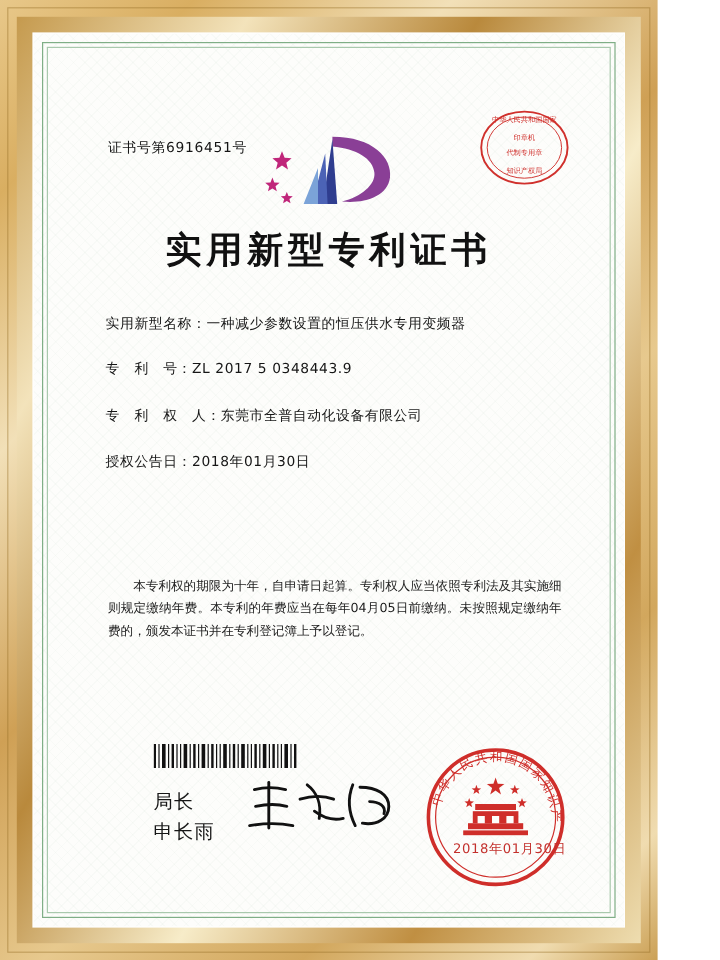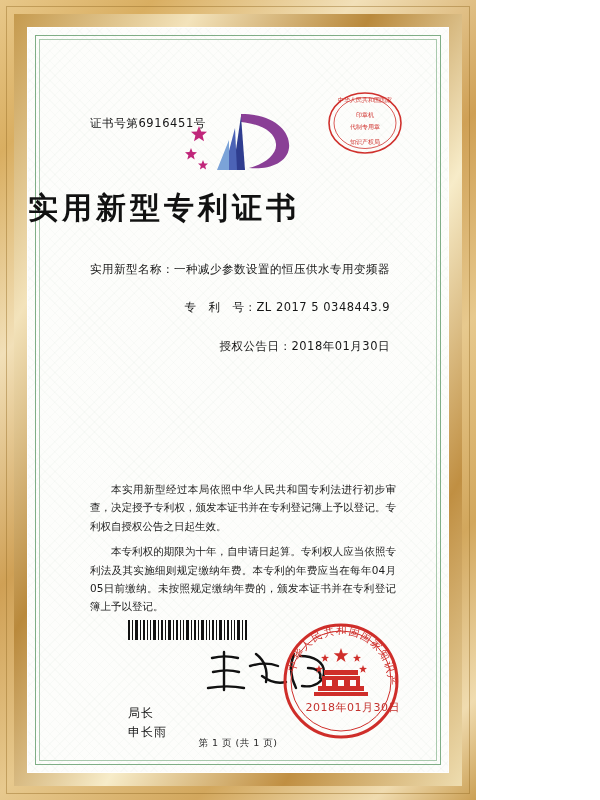--- a/index.html
+++ b/index.html
@@ -9,21 +9,21 @@
   body {
     width: 600px;
     height: 800px;
     background: #ffffff;
     font-family: "DejaVu Sans", sans-serif;
   }
 
   
   .cert-outer {
     position: relative;
-    width: 476px;
+    width: 548px;
     height: 800px;
     box-sizing: border-box;
     background: linear-gradient(135deg, #e8c88a 0%, #d9ae61 12%, #f2e0b8 28%, #cfa055 46%, #e7c98e 62%, #d2a75d 78%, #f0dcb0 92%, #cba055 100%);
     padding: 14px;
   }
   .cert-outer::after {
     content: "";
     position: absolute;
     left: 6px; top: 6px; right: 6px; bottom: 6px;
     border: 1px solid rgba(150, 110, 40, 0.45);
@@ -101,33 +101,33 @@
     right: 44px;
     top: 56px;
     width: 78px;
     height: 78px;
   }
 
   .main-title {
     position: absolute;
     left: 0; right: 0;
     top: 160px;
+    text-align: center;
     font-size: 30px;
     letter-spacing: 4px;
     font-weight: bold;
     color: #111111;
     font-family: "DejaVu Sans", sans-serif;
   }
 
   .fields {
     position: absolute;
     left: 60px;
-    right: 58px;
+    right: 32px;
     top: 232px;
-    text-align: right;
   }
   .field-row {
     font-size: 11.5px;
     color: #161616;
     line-height: 1.6;
     margin-bottom: 20px;
     letter-spacing: 0.5px;
     white-space: nowrap;
   }
 
@@ -152,25 +152,24 @@
     left: 100px;
     top: 592px;
     width: 120px;
     height: 20px;
   }
 
   .director-block {
     position: absolute;
     left: 100px;
     top: 628px;
-    font-size: 12px;
+    font-size: 16px;
     color: #161616;
     line-height: 1.55;
     letter-spacing: 1px;
-    margin-top: 48px;
   }
 
   .signature {
     position: absolute;
     left: 176px;
     top: 618px;
     width: 130px;
     height: 52px;
   }
 
@@ -248,26 +247,28 @@
       <div class="main-title">实用新型专利证书</div>
 
       <div class="fields">
         <div class="field-row">
           <span>实用新型名称：</span><span>一种减少参数设置的恒压供水专用变频器</span>
         </div>
         <div class="field-row">
           <span>专　利　号：</span><span>ZL 2017 5 0348443.9</span>
         </div>
         <div class="field-row">
+          <span>专　利　权　人：</span><span>东莞市全普自动化设备有限公司</span>
+        </div>
+        <div class="field-row">
           <span>授权公告日：</span><span>2018年01月30日</span>
         </div>
       </div>
 
       <div class="paragraphs">
-        <p>本实用新型经过本局依照中华人民共和国专利法进行初步审查，决定授予专利权，颁发本证书并在专利登记簿上予以登记。专利权自授权公告之日起生效。</p>
         <p>本专利权的期限为十年，自申请日起算。专利权人应当依照专利法及其实施细则规定缴纳年费。本专利的年费应当在每年04月05日前缴纳。未按照规定缴纳年费的，颁发本证书并在专利登记簿上予以登记。</p>
       </div>
 
       <div class="barcode">
         <svg viewBox="0 0 120 20" width="120" height="20" preserveAspectRatio="none">
           <g fill="#111111">
             <rect x="0" y="0" width="2" height="20"></rect>
               <rect x="4" y="0" width="1" height="20"></rect>
             <rect x="7" y="0" width="3" height="20"></rect>
               <rect x="12" y="0" width="1" height="20"></rect>
@@ -350,17 +351,16 @@
             <polygon points="83,45 84,47.8 87,48 84.6,49.8 85.5,52.7 83,51 80.5,52.7 81.4,49.8 79,48 82,47.8"></polygon>
           </g>
           <text fill="#cf2e2a" font-size="10.5" font-family="DejaVu Sans, sans-serif" letter-spacing="1.5">
             <textPath href="#sealTextPath" startOffset="6%">中华人民共和国国家知识产权局</textPath>
           </text>
         </svg>
       </div>
 
       <div class="seal-date">2018年01月30日</div>
 
-      <div class="page-footer">第 1 页 (共 1 页)</div>
 
     </div>
   </div>
 </div>
 
 </body></html>

